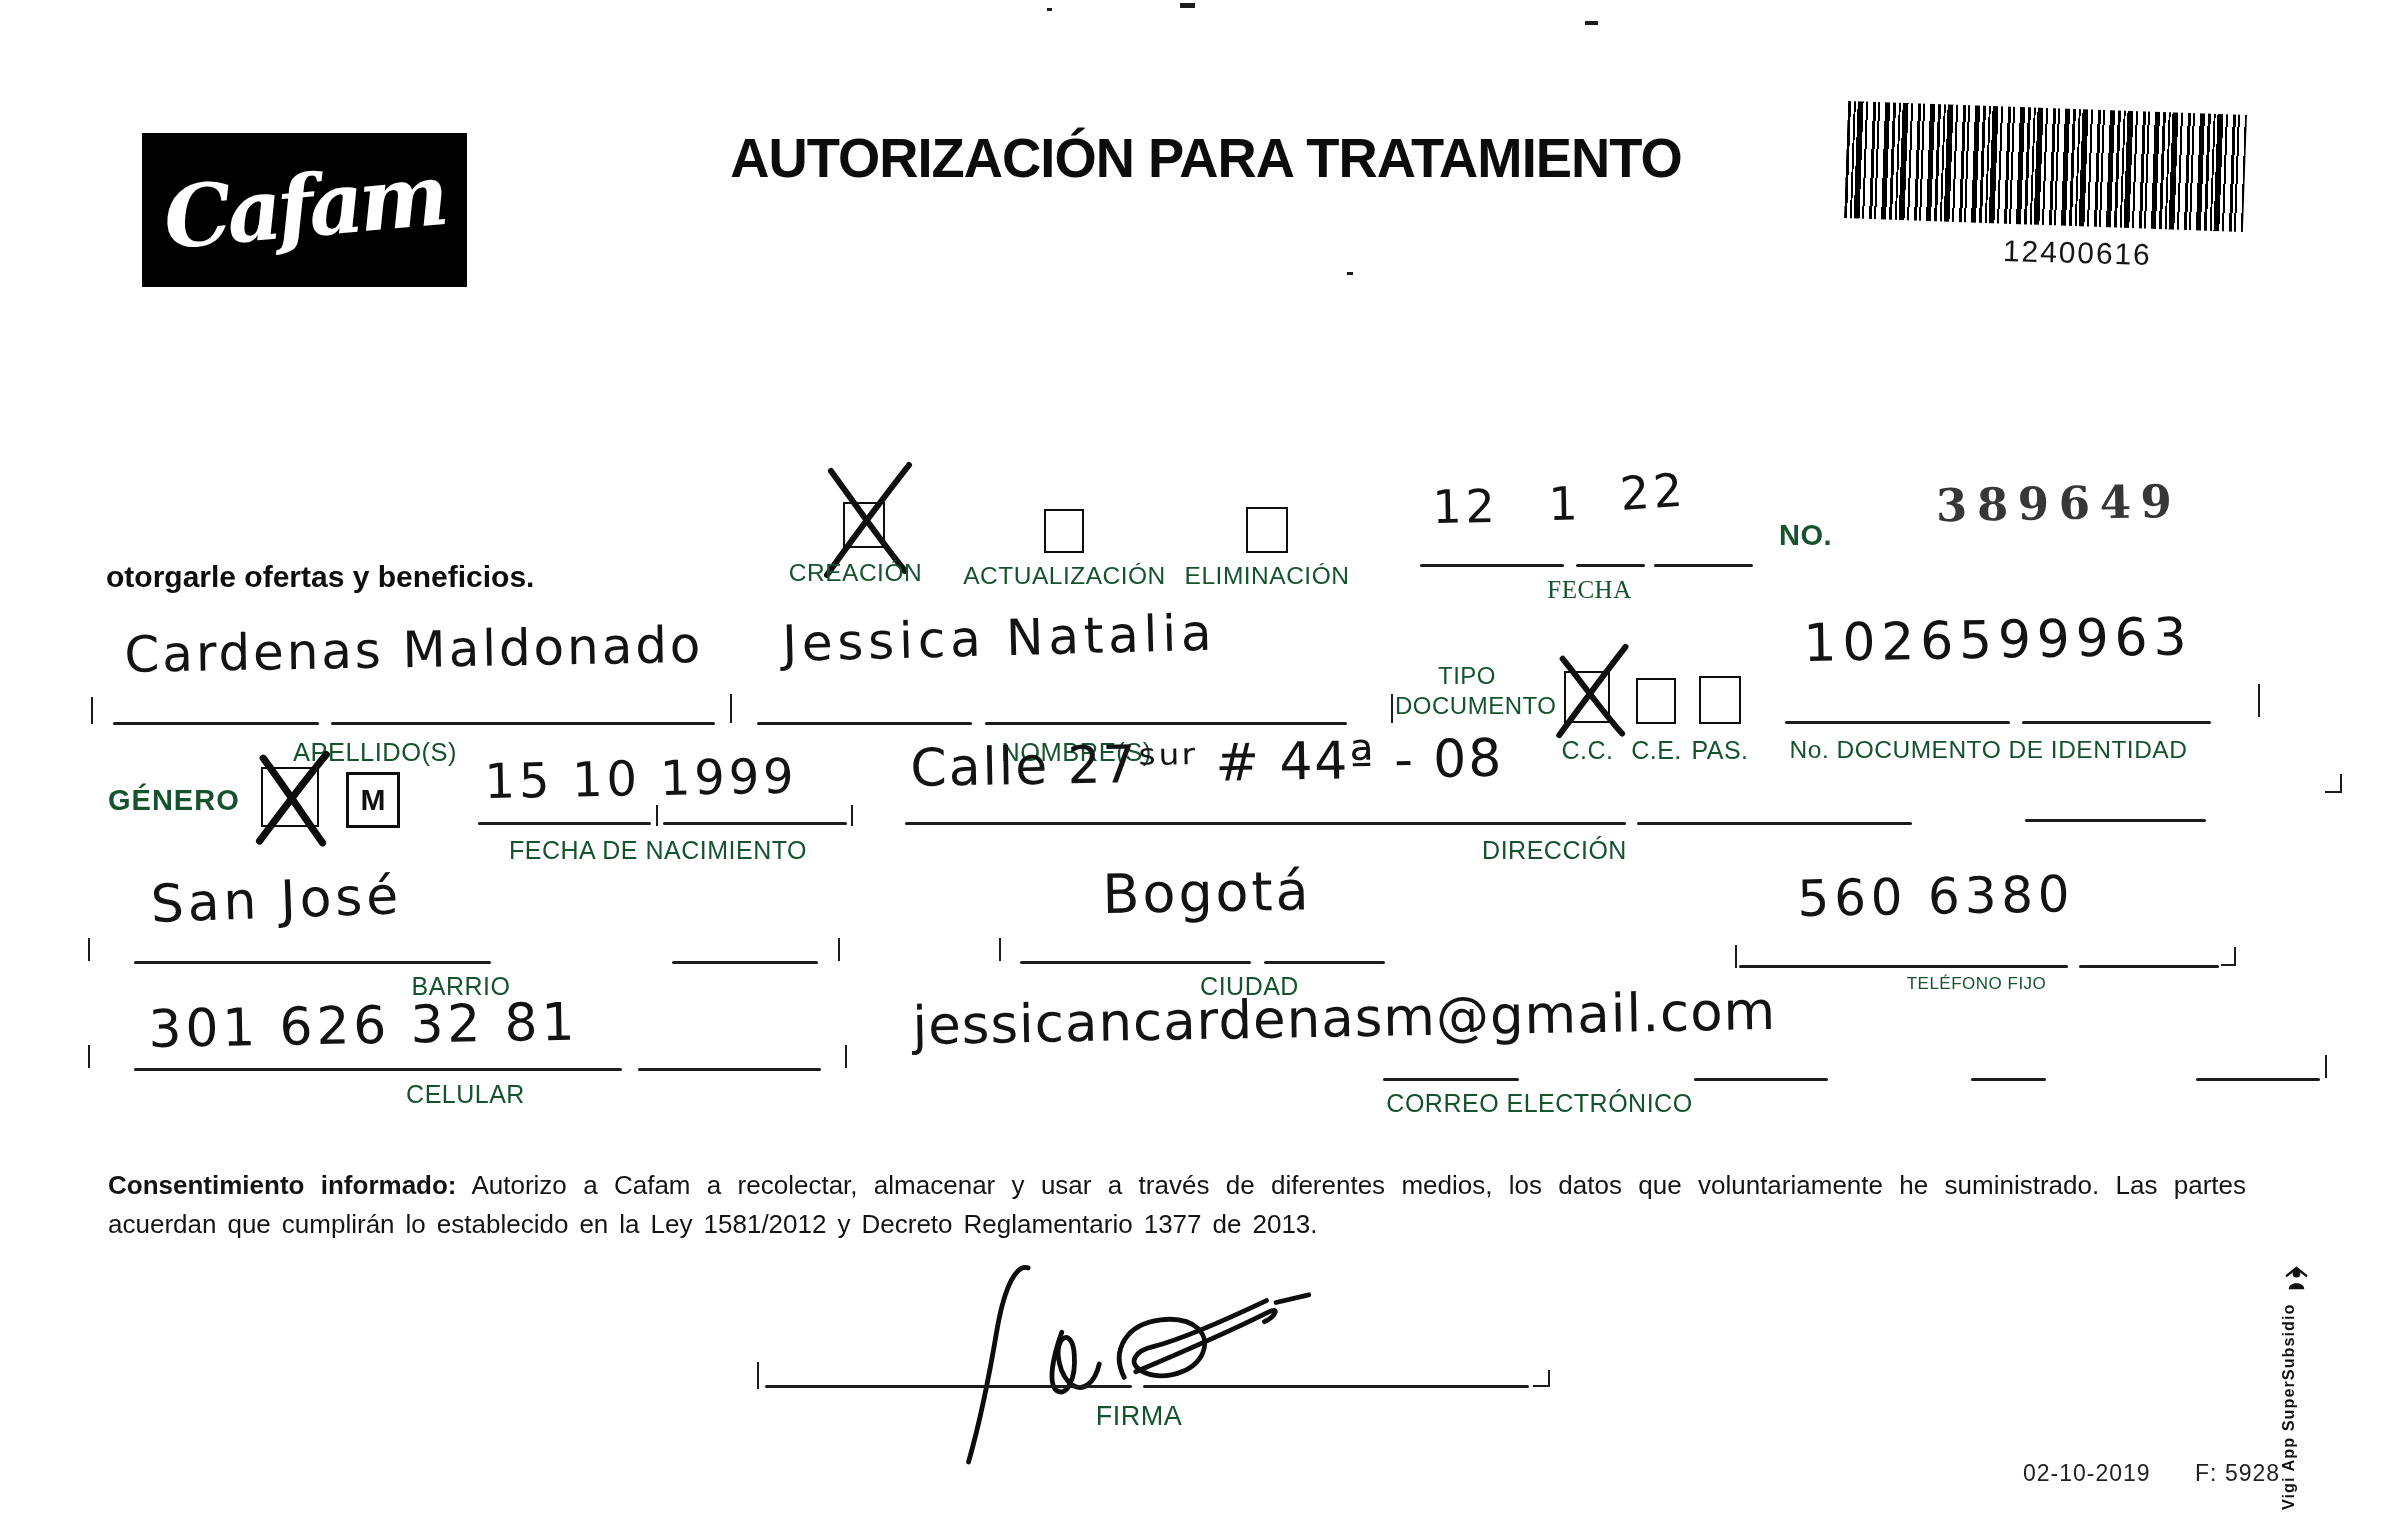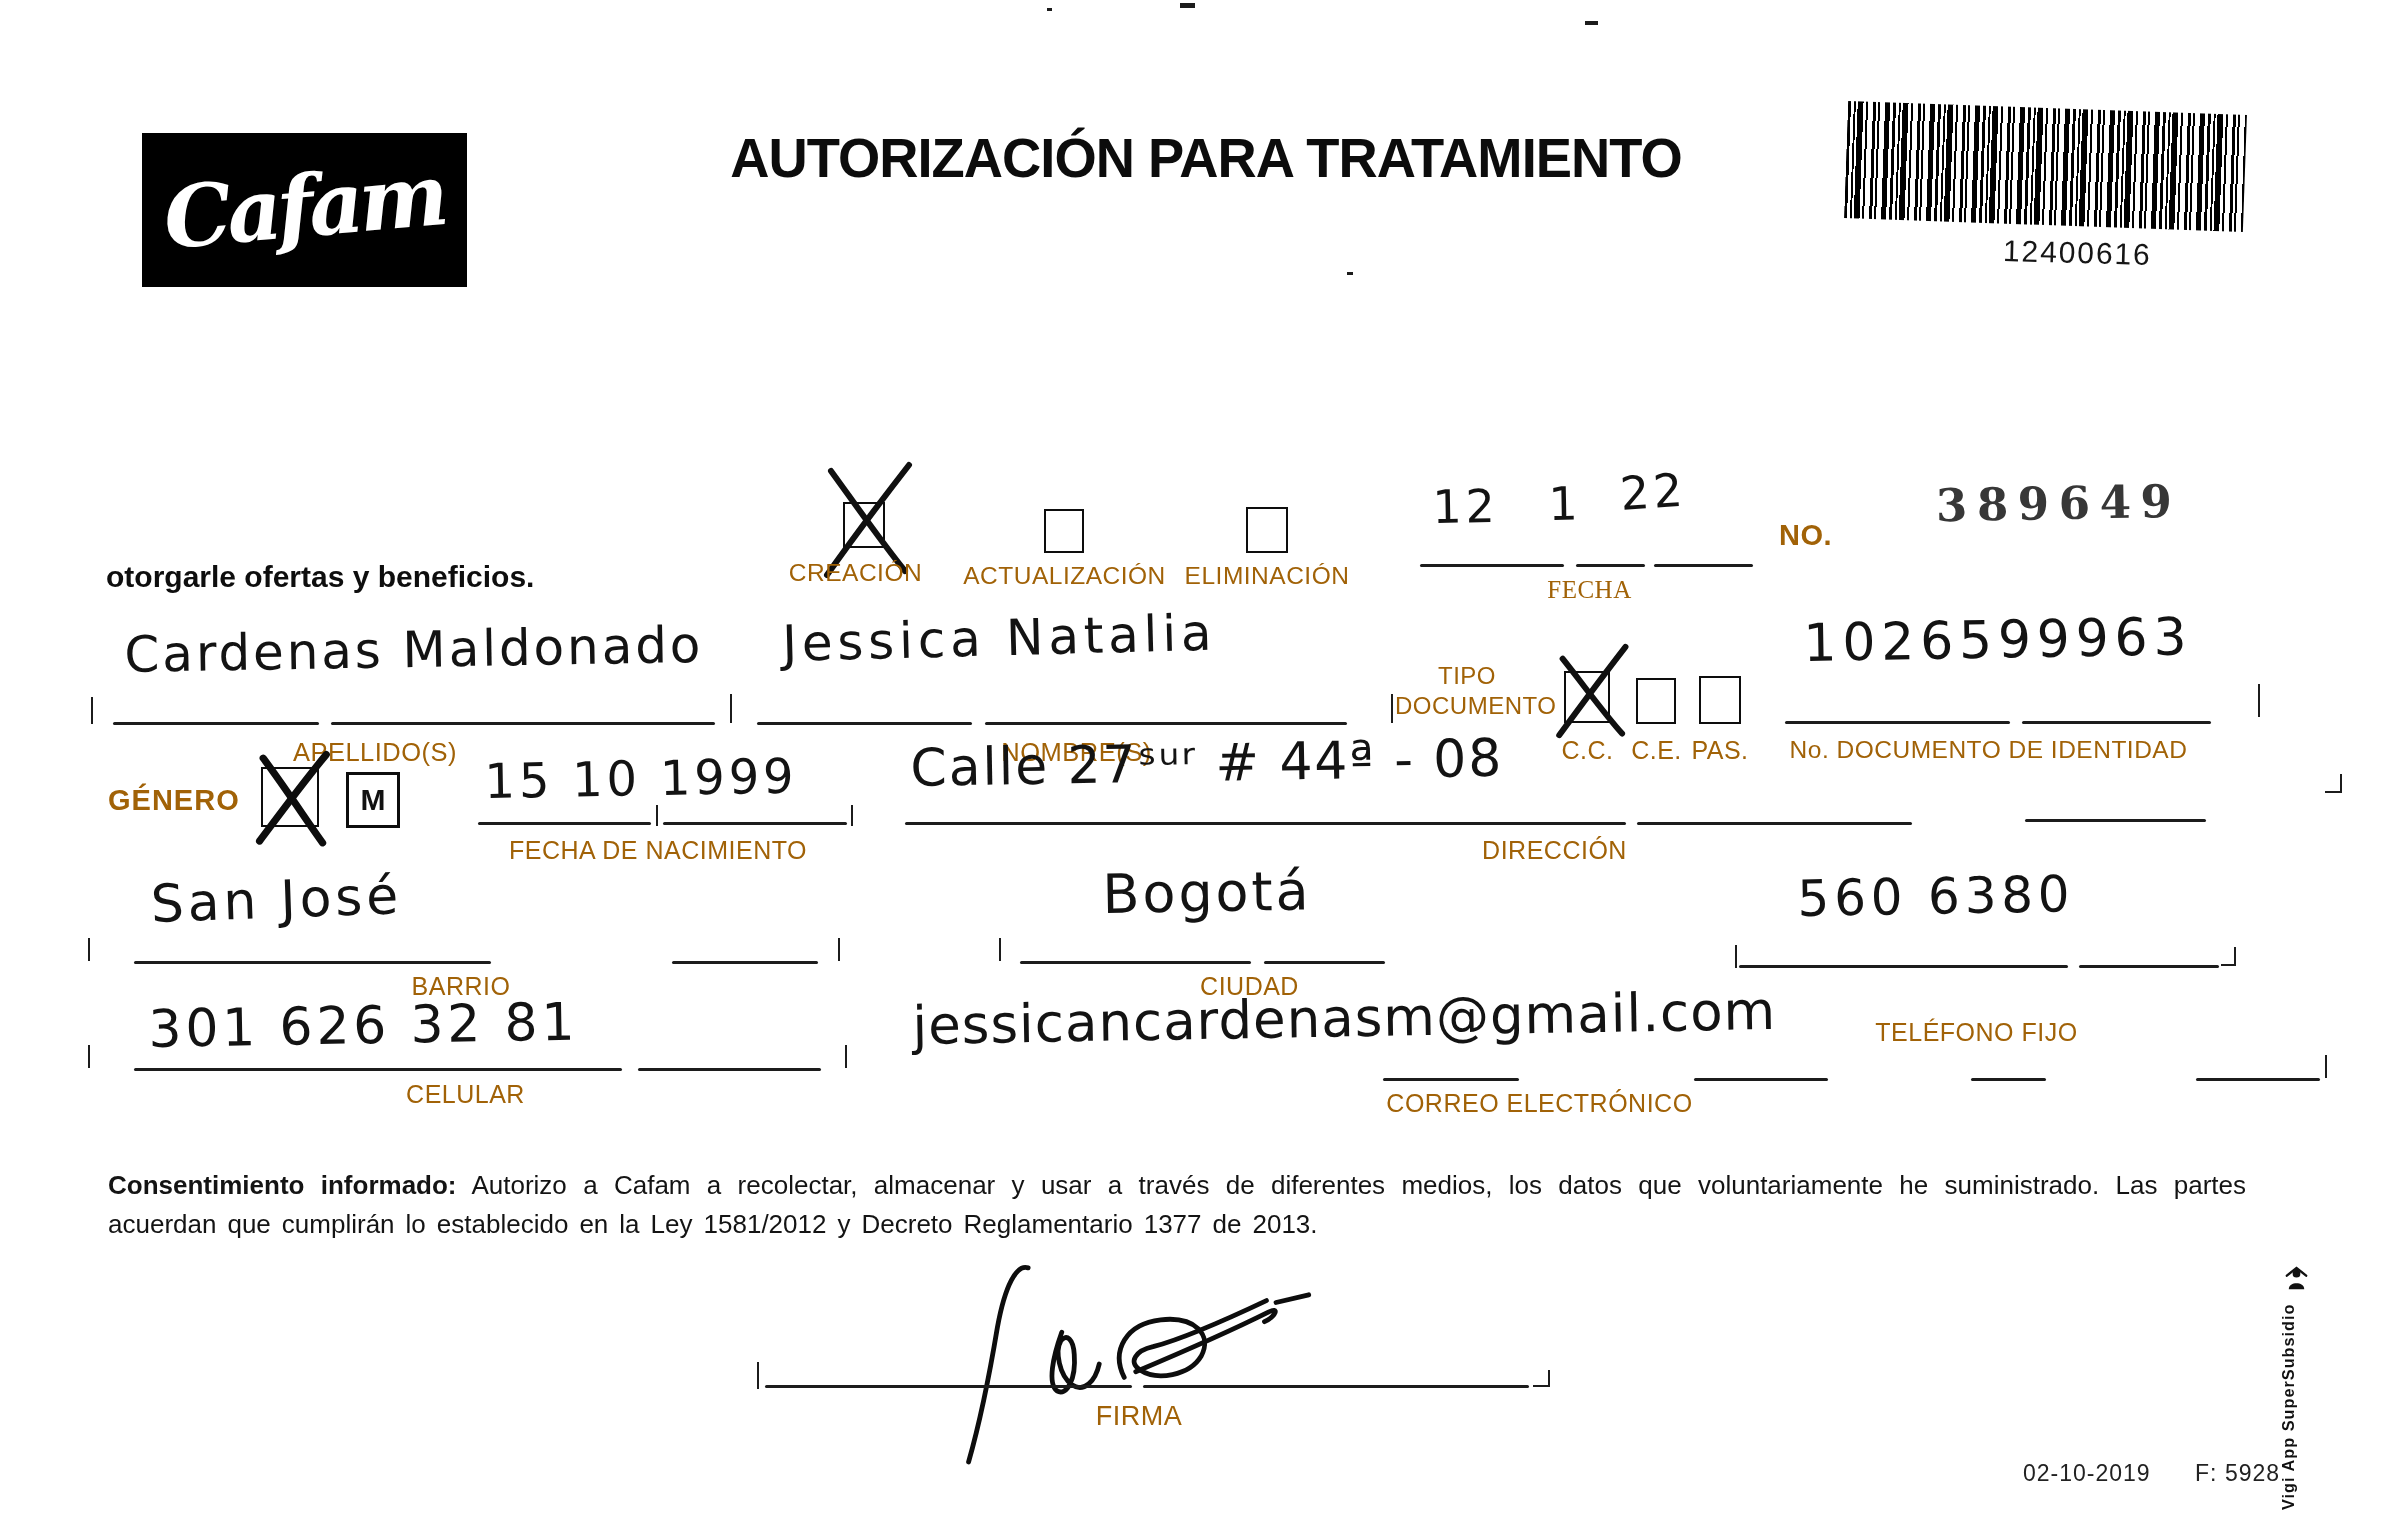--- a/index.html
+++ b/index.html
@@ -1,19 +1,19 @@
 <!DOCTYPE html>
 <html><head>
 <meta charset="utf-8">
 <style>
   html,body{margin:0;padding:0;background:#e8e8e8;}
   #page{position:relative;width:2395px;height:1536px;background:#ffffff;overflow:hidden;
         font-family:"Liberation Sans",sans-serif;color:#111;}
   
-  .lbl{position:absolute;font-family:"Liberation Sans",sans-serif;color:#a16207;
+  .lbl{position:absolute;font-family:"Liberation Sans",sans-serif;color:#14532d;
        font-weight:500;letter-spacing:0.5px;white-space:nowrap;}
   .ctr{text-align:center;}
   .bold{font-weight:700;}
   
   .hw{position:absolute;font-family:"DejaVu Sans",sans-serif;color:#131313;white-space:nowrap;
       transform:rotate(-1deg);transform-origin:left bottom;}
   
   .fline{position:absolute;height:2.9px;background:#1c1c1c;border-radius:1.9px;}
   .tick-v{position:absolute;width:1.9px;background:#1c1c1c;}
   .corner-br{position:absolute;border-right:2.4px solid #1c1c1c;border-bottom:2.4px solid #1c1c1c;}
@@ -180,21 +180,21 @@
   <div class="hw" style="left:1103px;top:863px;font-size:54px;letter-spacing:2.9px;">Bogotá</div>
   <div class="fline" style="left:1020px;top:961px;width:231px;"></div>
   <div class="fline" style="left:1264px;top:961px;width:121px;"></div>
   <div class="lbl ctr" style="left:1170px;top:972px;width:159px;font-size:25px;">CIUDAD</div>
 
   <div class="hw" style="left:1798px;top:870px;font-size:50px;letter-spacing:4.8px;">560 6380</div>
   <div class="fline" style="left:1739px;top:965px;width:329px;"></div>
   <div class="fline" style="left:2079px;top:965px;width:140px;"></div>
   <div class="tick-v" style="left:1735px;top:945px;height:23px;"></div>
   <div class="corner-br" style="left:2221px;top:947px;width:13.4px;height:17.3px;"></div>
-  <div class="lbl ctr" style="left:1871px;top:974px;width:211px;font-size:25px;margin-top:44px;">TELÉFONO FIJO</div>
+  <div class="lbl ctr" style="left:1871px;top:974px;width:211px;font-size:17px;">TELÉFONO FIJO</div>
 
   <div class="hw" style="left:149px;top:999px;font-size:52px;letter-spacing:3.8px;">301 626 32 81</div>
   <div class="fline" style="left:134px;top:1068px;width:488px;"></div>
   <div class="fline" style="left:638px;top:1068px;width:183px;"></div>
   <div class="tick-v" style="left:88px;top:1045px;height:23px;"></div>
   <div class="tick-v" style="left:845px;top:1045px;height:23px;"></div>
   <div class="lbl ctr" style="left:379px;top:1080px;width:173px;font-size:25px;">CELULAR</div>
 
   <div class="hw" style="left:913px;top:995px;font-size:53px;letter-spacing:1px;">jessicancardenasm@gmail.com</div>
   <div class="fline" style="left:1383px;top:1078px;width:136px;"></div>

